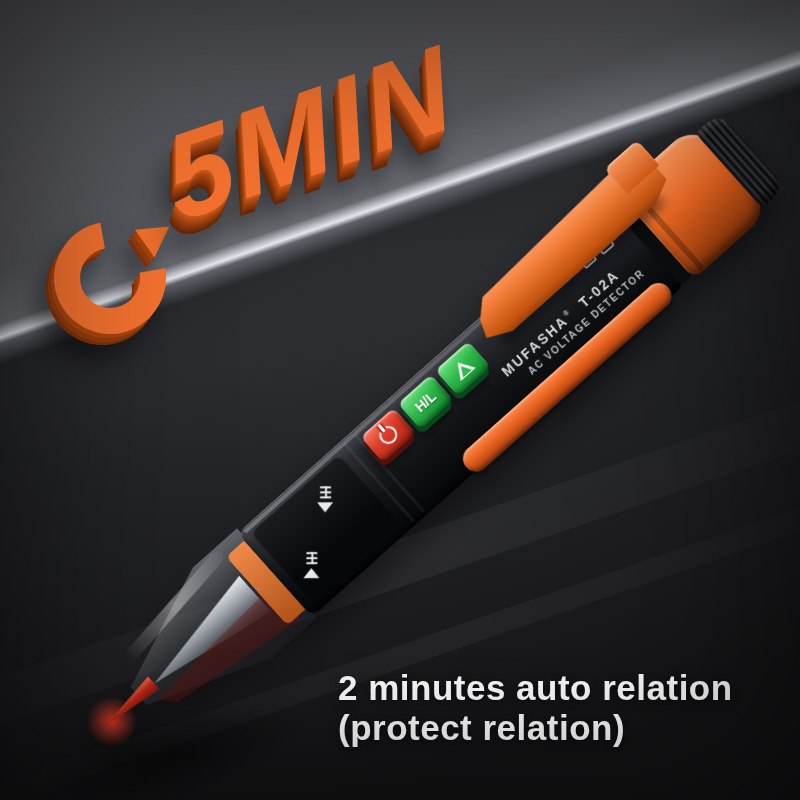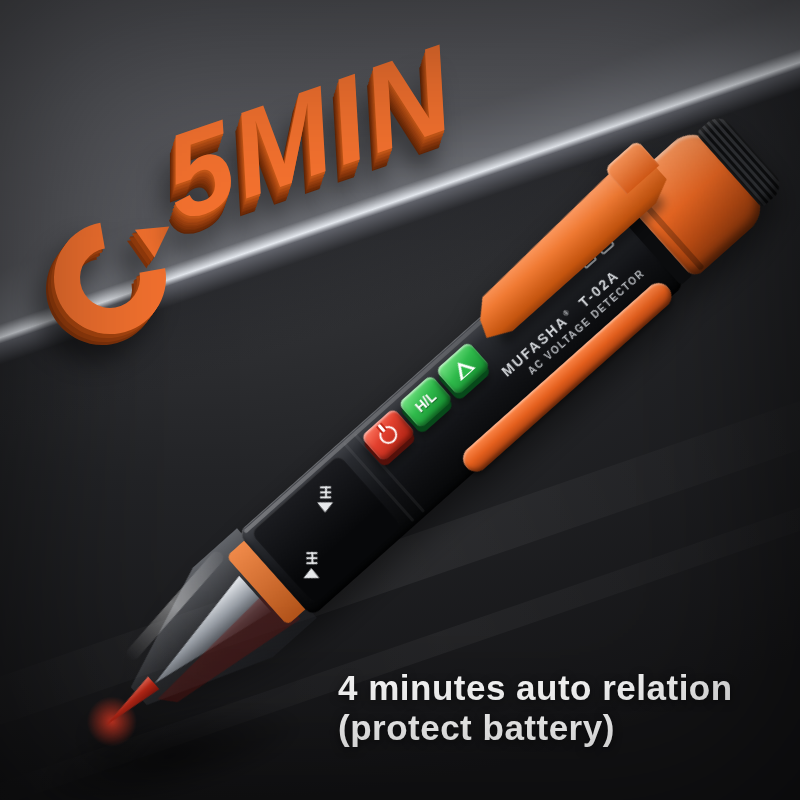--- a/index.html
+++ b/index.html
@@ -185,18 +185,18 @@
     <div class="abs cap"></div>
     <div class="abs cap-groove"></div>
     <div class="abs knurl"></div>
 
     <div class="abs clip-shade"></div>
     <div class="abs clip"></div>
     <div class="abs clip-mount"></div>
   </div>
 
   <div class="caption">
-    <div>4 minutes auto relation</div>
-    <div>(protect battery)</div>
+    <div>2 minutes auto relation</div>
+    <div>(protect relation)</div>
   </div>
 
   <div class="vignette"></div>
 </div>
 
 </body></html>

